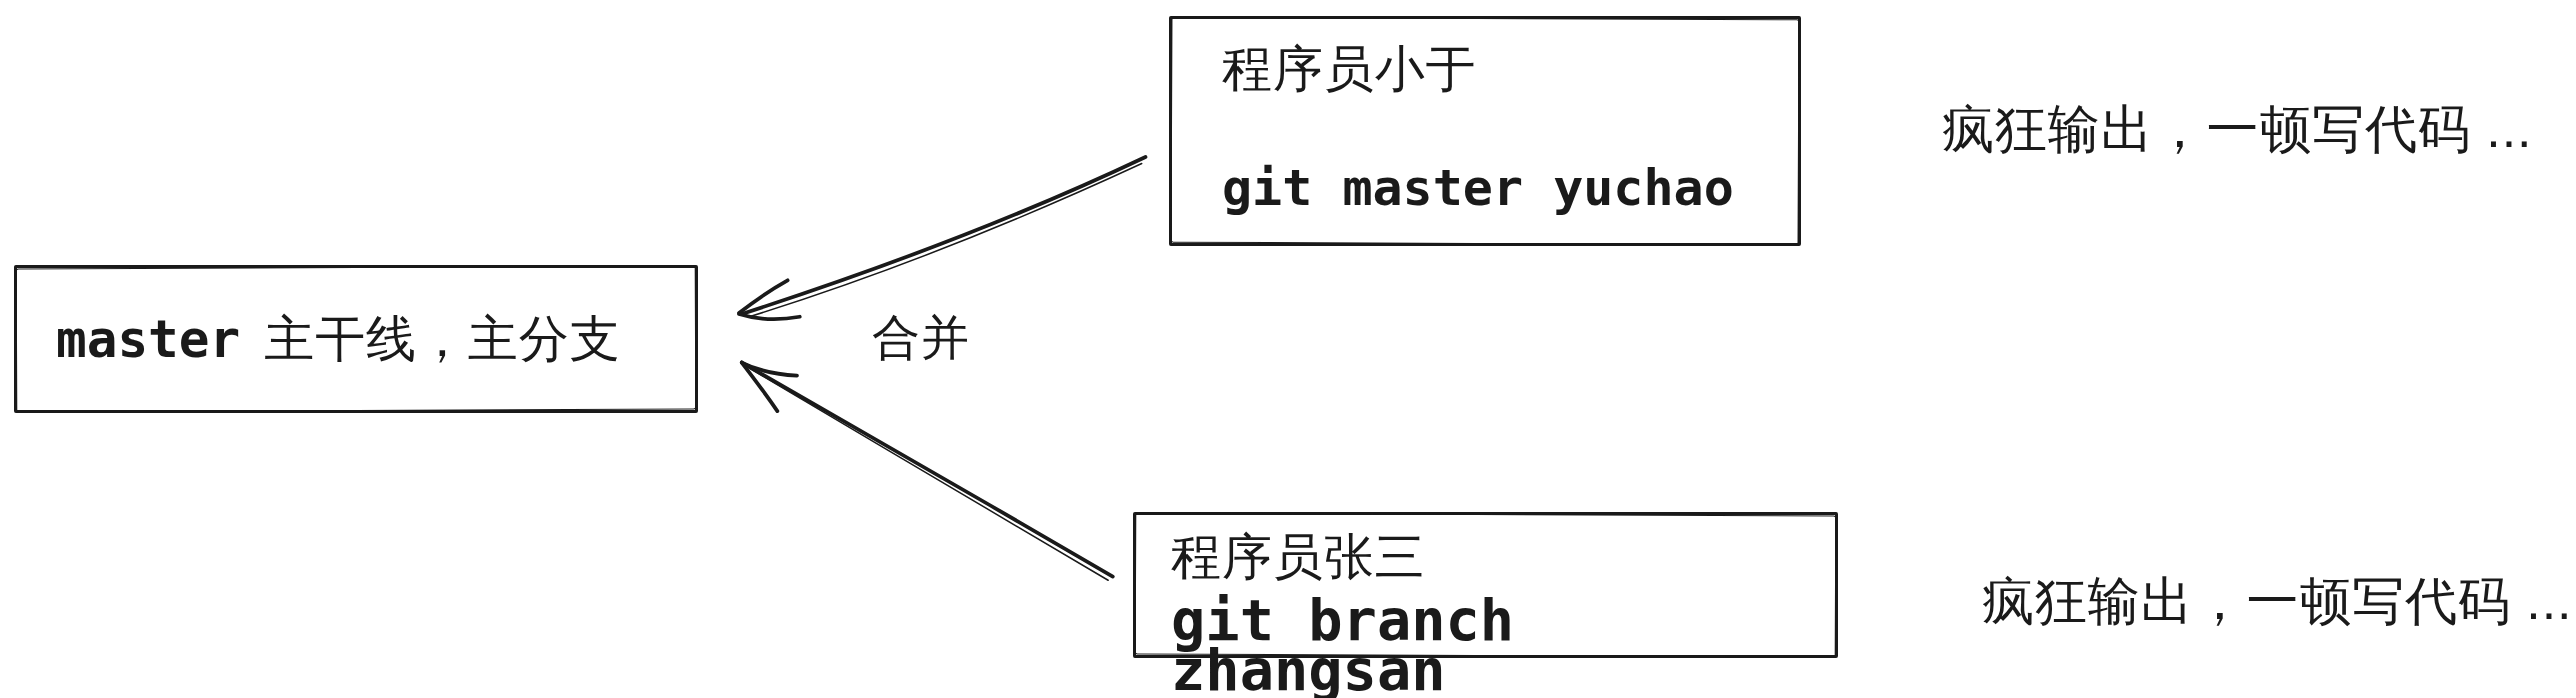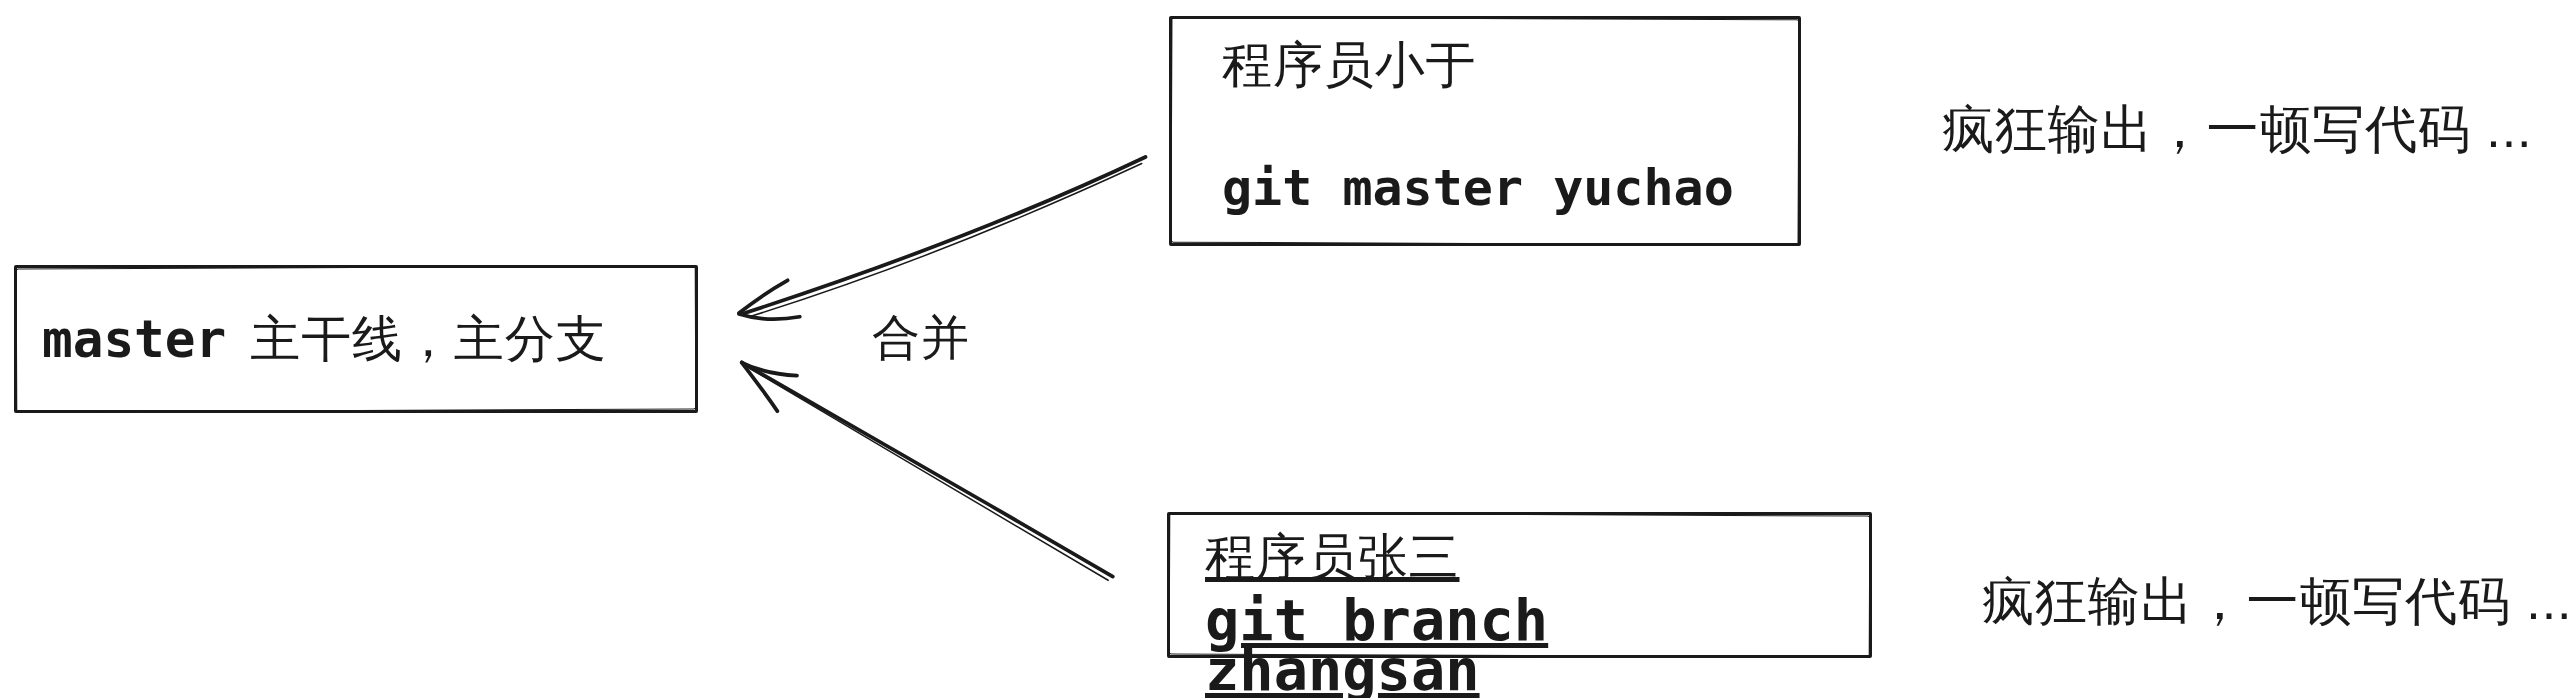--- a/index.html
+++ b/index.html
@@ -45,38 +45,37 @@
   }
   .mono{
     font-family:"DejaVu Sans Mono","Liberation Mono",monospace;
     font-weight:700;
   }
 
   
   .master-box{
     left:14px;top:265px;width:684px;height:148px;
     display:flex;align-items:center;
-    padding-left:25px;
+    padding-left:39px;
   }
   .master-box .code{font-size:51px;line-height:51px;}
   .master-box .label{font-size:50px;line-height:51px;margin-left:24px;}
 
   
   .dev-box-top{
     left:1169px;top:16px;width:632px;height:230px;
     padding:22.4px 18.7px 0 50px;
   }
-  .dev-box-top .dev-name{font-size:50px;line-height:50px;margin-top:2.8px;font-family:Liberation Mono, monospace;}
+  .dev-box-top .dev-name{font-size:50px;line-height:50px;margin-top:2.8px;}
   .dev-box-top .dev-cmd{font-size:50px;line-height:50px;margin-top:69px;}
 
   
   .dev-box-bottom{
-    left:1167px;top:512px;width:705px;height:146px;
+    left:1133px;top:512px;width:705px;height:146px;
     padding:17px 18.7px 0 35px;
-    text-decoration:underline;
   }
   .dev-box-bottom .dev-name{font-size:50px;line-height:50px;}
   .dev-box-bottom .dev-cmd{font-size:57px;line-height:50px;margin-top:13px;}
 
   .merge-label{
     position:absolute;left:872px;top:312px;
     font-size:48px;line-height:52px;
   }
   .note{
     position:absolute;

